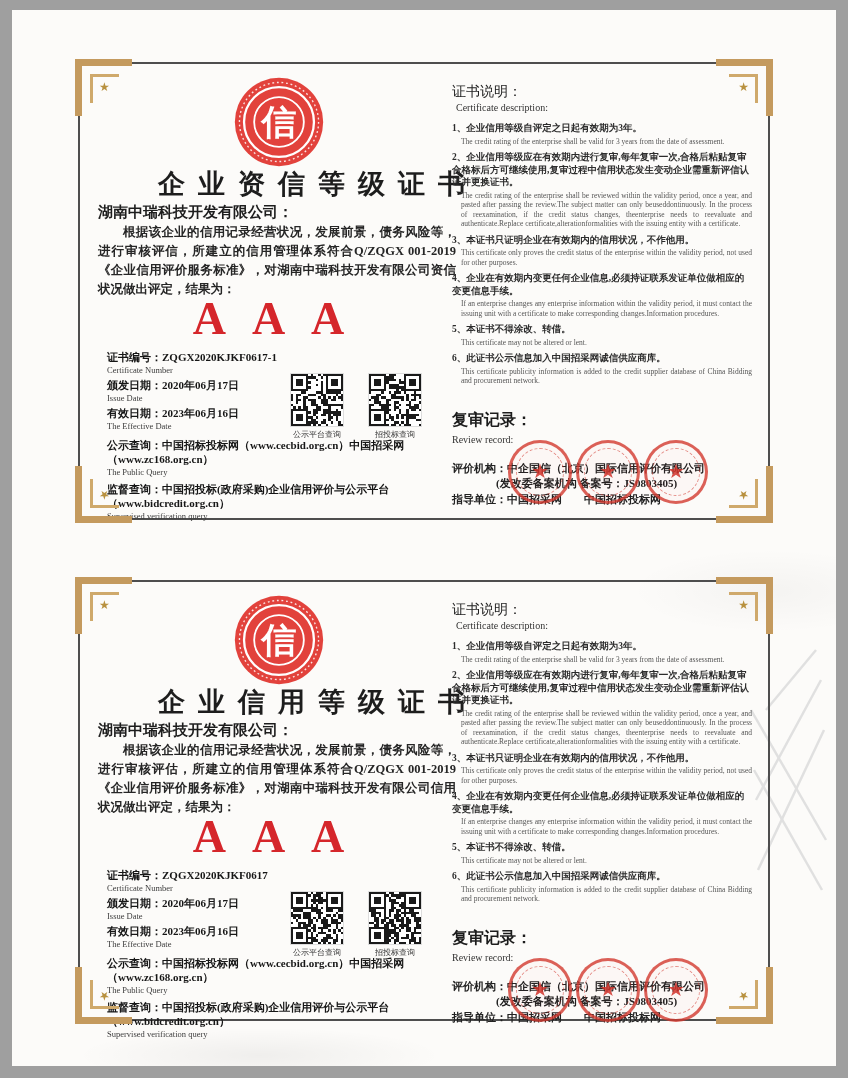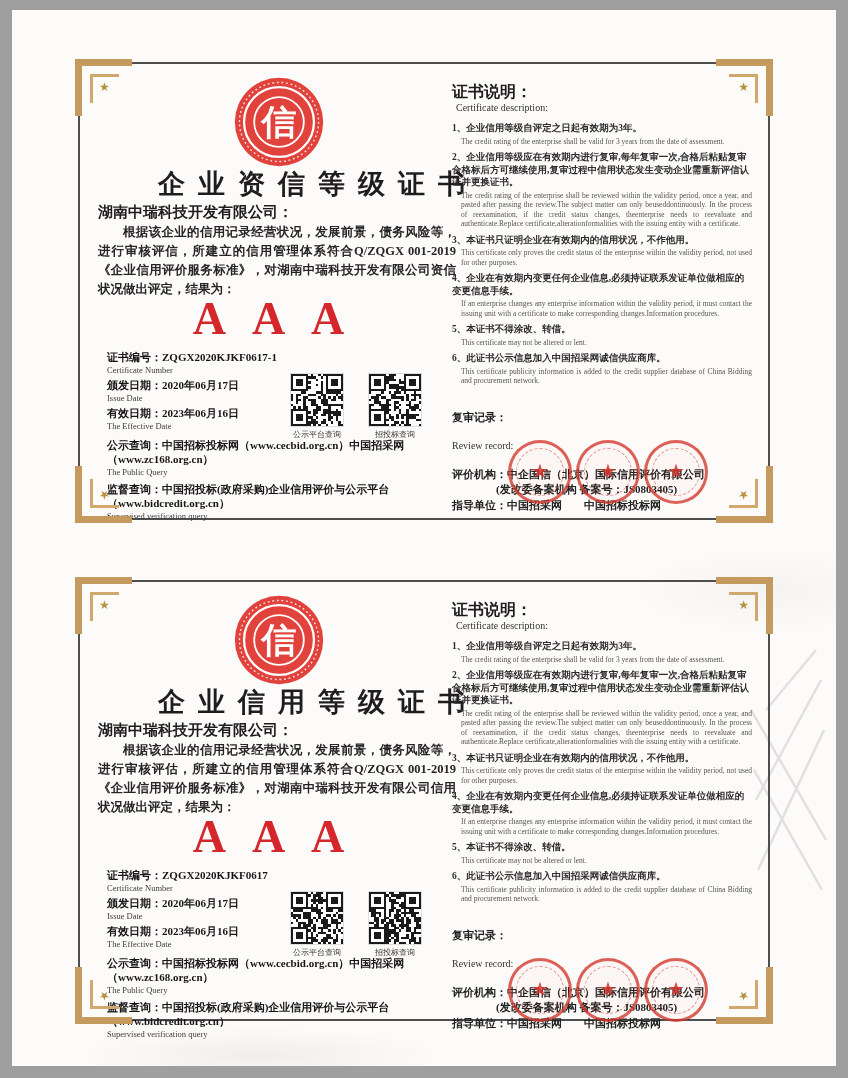--- a/index.html
+++ b/index.html
@@ -55,28 +55,28 @@
   .qr-a1,.qr-b1{left:168px;top:311px;}
   .qr-a2,.qr-b2{left:246px;top:311px;}
   .qr-grid{display:grid;grid-template-columns:repeat(21,1fr);grid-template-rows:repeat(21,1fr);
     width:52px;height:52px;background:#fff;border:1px solid #ddd;margin:0 auto;}
   .qr-grid i{display:block;}
   .qr-grid i.b{background:#1a1a1a;}
   .qr-label{font-size:8px;color:#333;margin-top:2px;}
 
   
   .colR{position:absolute;left:374px;top:22px;width:300px;}
-  .desc-zh{font-size:16px;font-weight:bold;color:#1c1c1c;line-height:16px;}
+  .desc-zh{font-size:14px;font-weight:normal;color:#1c1c1c;line-height:16px;}
   .desc-en{font-size:10px;color:#333;line-height:13px;margin:1px 0 8px 4px;}
   .item{margin-bottom:5px;}
   .izh{font-size:9.5px;font-weight:bold;color:#2c2c2c;line-height:12.5px;}
   .ien{font-size:7.5px;color:#555;line-height:9.5px;margin:2px 0 0 9px;text-align:justify;}
   .review{margin-top:24px;}
-  .rzh{font-size:11px;font-weight:bold;color:#1c1c1c;}
-  .ren{font-size:10px;color:#333;margin-top:15px;}
+  .rzh{font-size:16px;font-weight:bold;color:#1c1c1c;}
+  .ren{font-size:10px;color:#333;margin-top:3px;}
   .agency{margin-top:16px;font-size:11px;font-weight:bold;color:#222;line-height:15.5px;}
   .agency .l2{padding-left:44px;}
 
   
   .stamps{position:absolute;left:430px;top:378px;display:flex;z-index:2;}
   .stamp{width:58px;height:58px;border:3px solid rgba(210,58,48,0.8);border-radius:50%;
     position:relative;margin-right:4px;background:rgba(255,60,40,0.02);}
   .stamp::before{content:"";position:absolute;inset:5px;border:1.5px dashed rgba(210,58,48,0.55);border-radius:50%;}
   .stamp::after{content:"★";position:absolute;left:0;right:0;top:50%;transform:translateY(-54%);
     text-align:center;font-size:20px;color:rgba(208,50,42,0.85);}

